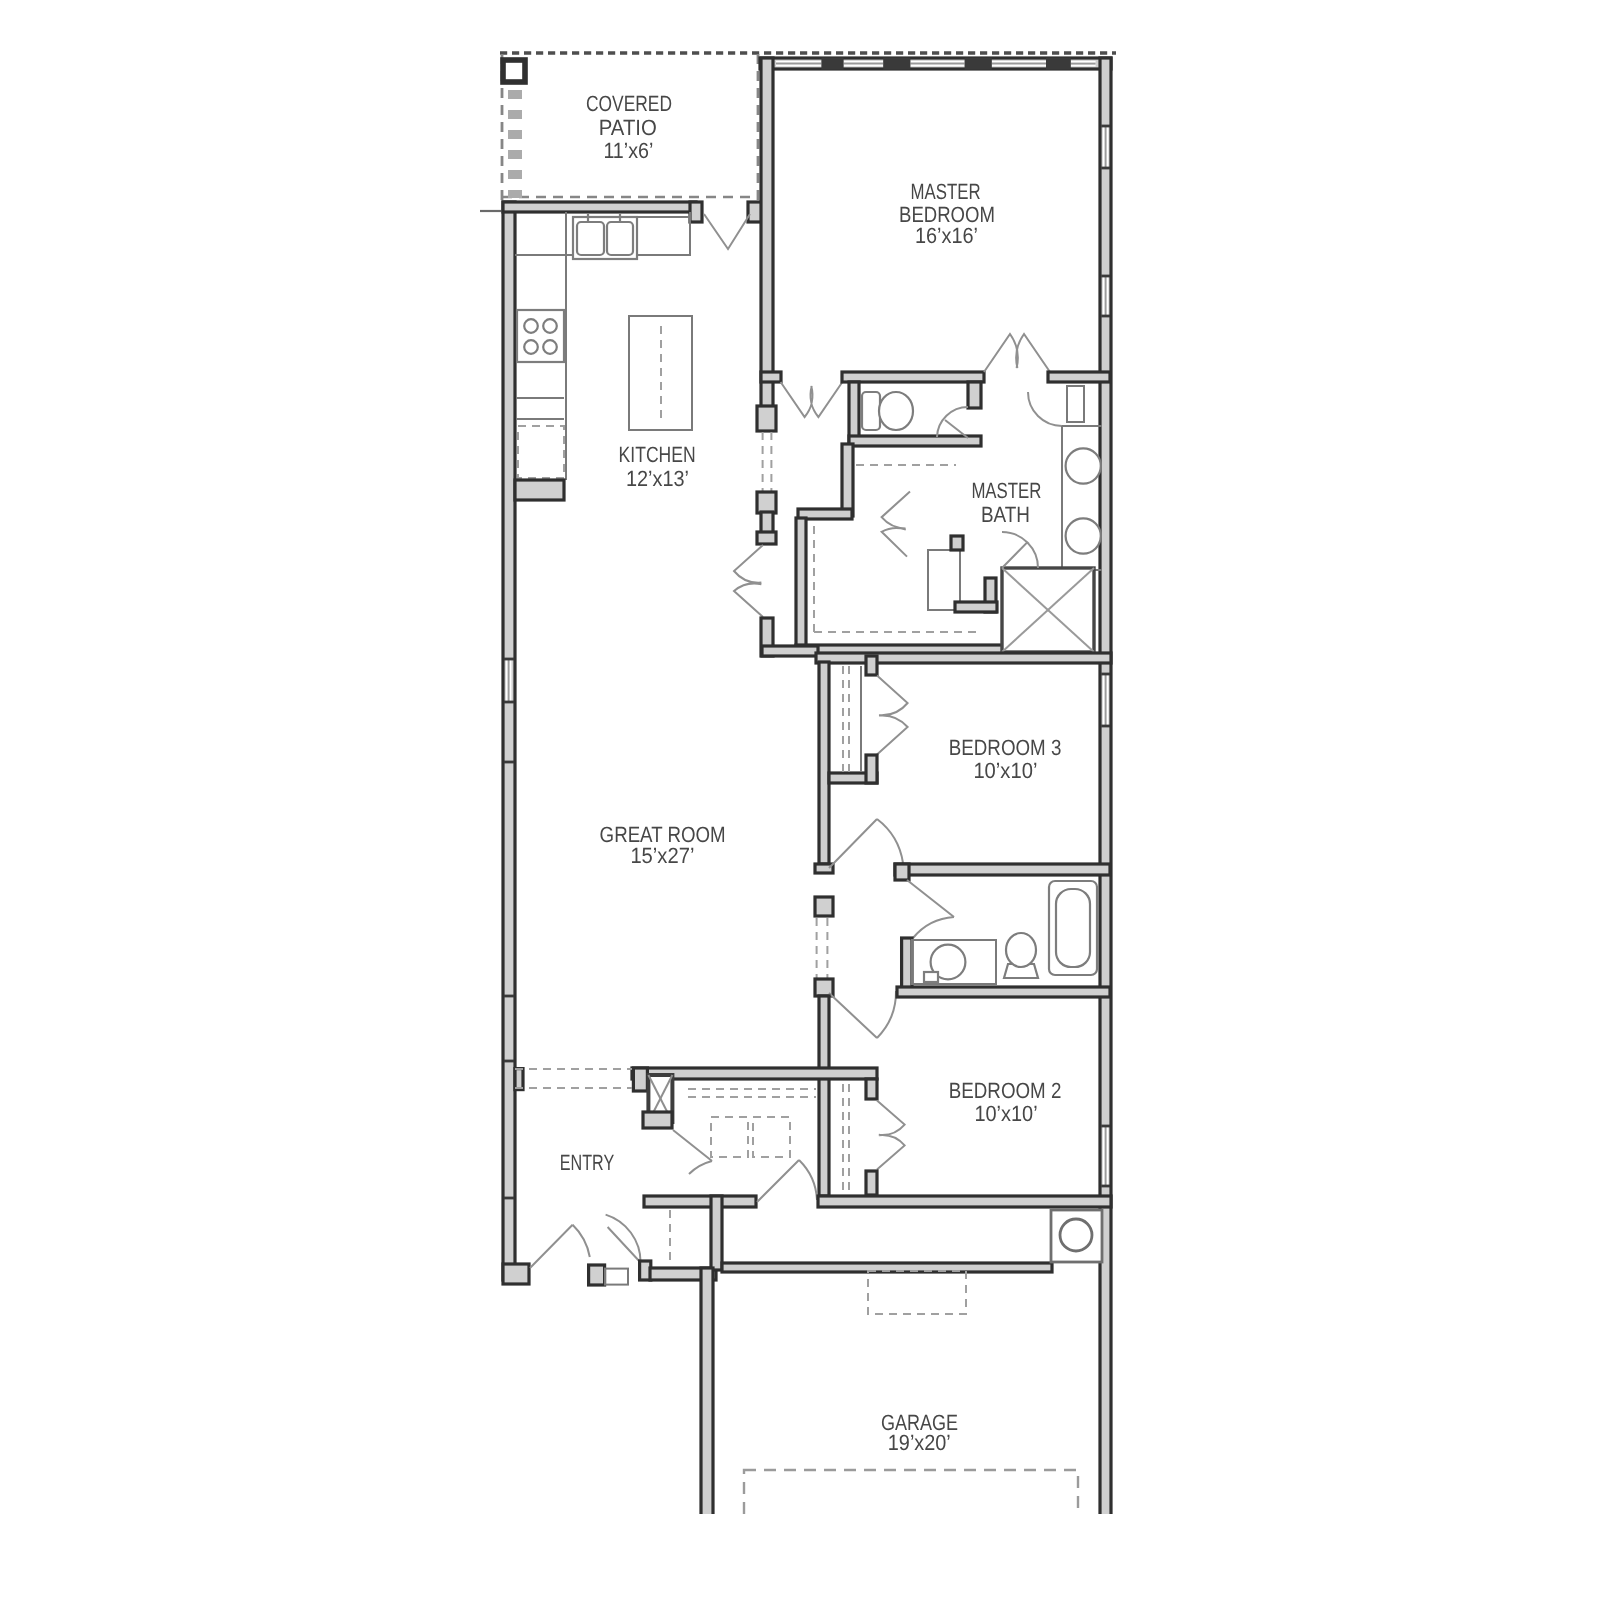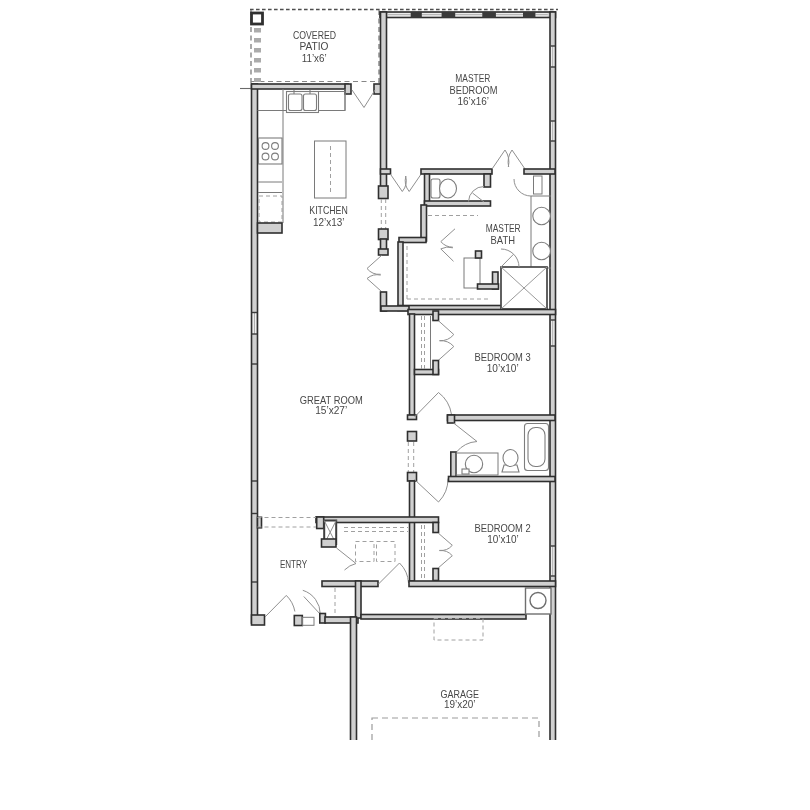--- a/index.html
+++ b/index.html
@@ -1,16 +1,16 @@
 <!DOCTYPE html>
 <html><head>
 <meta charset="utf-8">
 <style>
 html,body{margin:0;padding:0;background:#fff;-webkit-font-smoothing:antialiased;}
-.wrap{width:810px;height:740px;position:relative;font-family:"Liberation Sans",sans-serif;transform:translateZ(0);will-change:transform;}
+.wrap{width:810px;height:740px;position:relative;font-family:"Liberation Sans",sans-serif;transform:translateZ(0);will-change:transform;margin-top:17px;}
 text{font-family:"Liberation Sans",sans-serif;fill:#474747;}
 .lbl{font-size:11px;opacity:0.999;}
 .wall{fill:#d0d0d0;stroke:#2f2f2f;stroke-width:1.6;}
 .thin{stroke:#7a7a7a;stroke-width:1;fill:none;}
 .fix{stroke:#7d7d7d;stroke-width:1.1;fill:#fff;}
 .arc{stroke:#909090;stroke-width:1;fill:none;}
 .dash{stroke:#a0a0a0;stroke-width:1;fill:none;stroke-dasharray:4,3;}
 .win{fill:#ffffff;stroke:none;}
 .winl{stroke:#9a9a9a;stroke-width:1;fill:none;}
 .tick{stroke:#3a3a3a;stroke-width:1.4;fill:none;}

